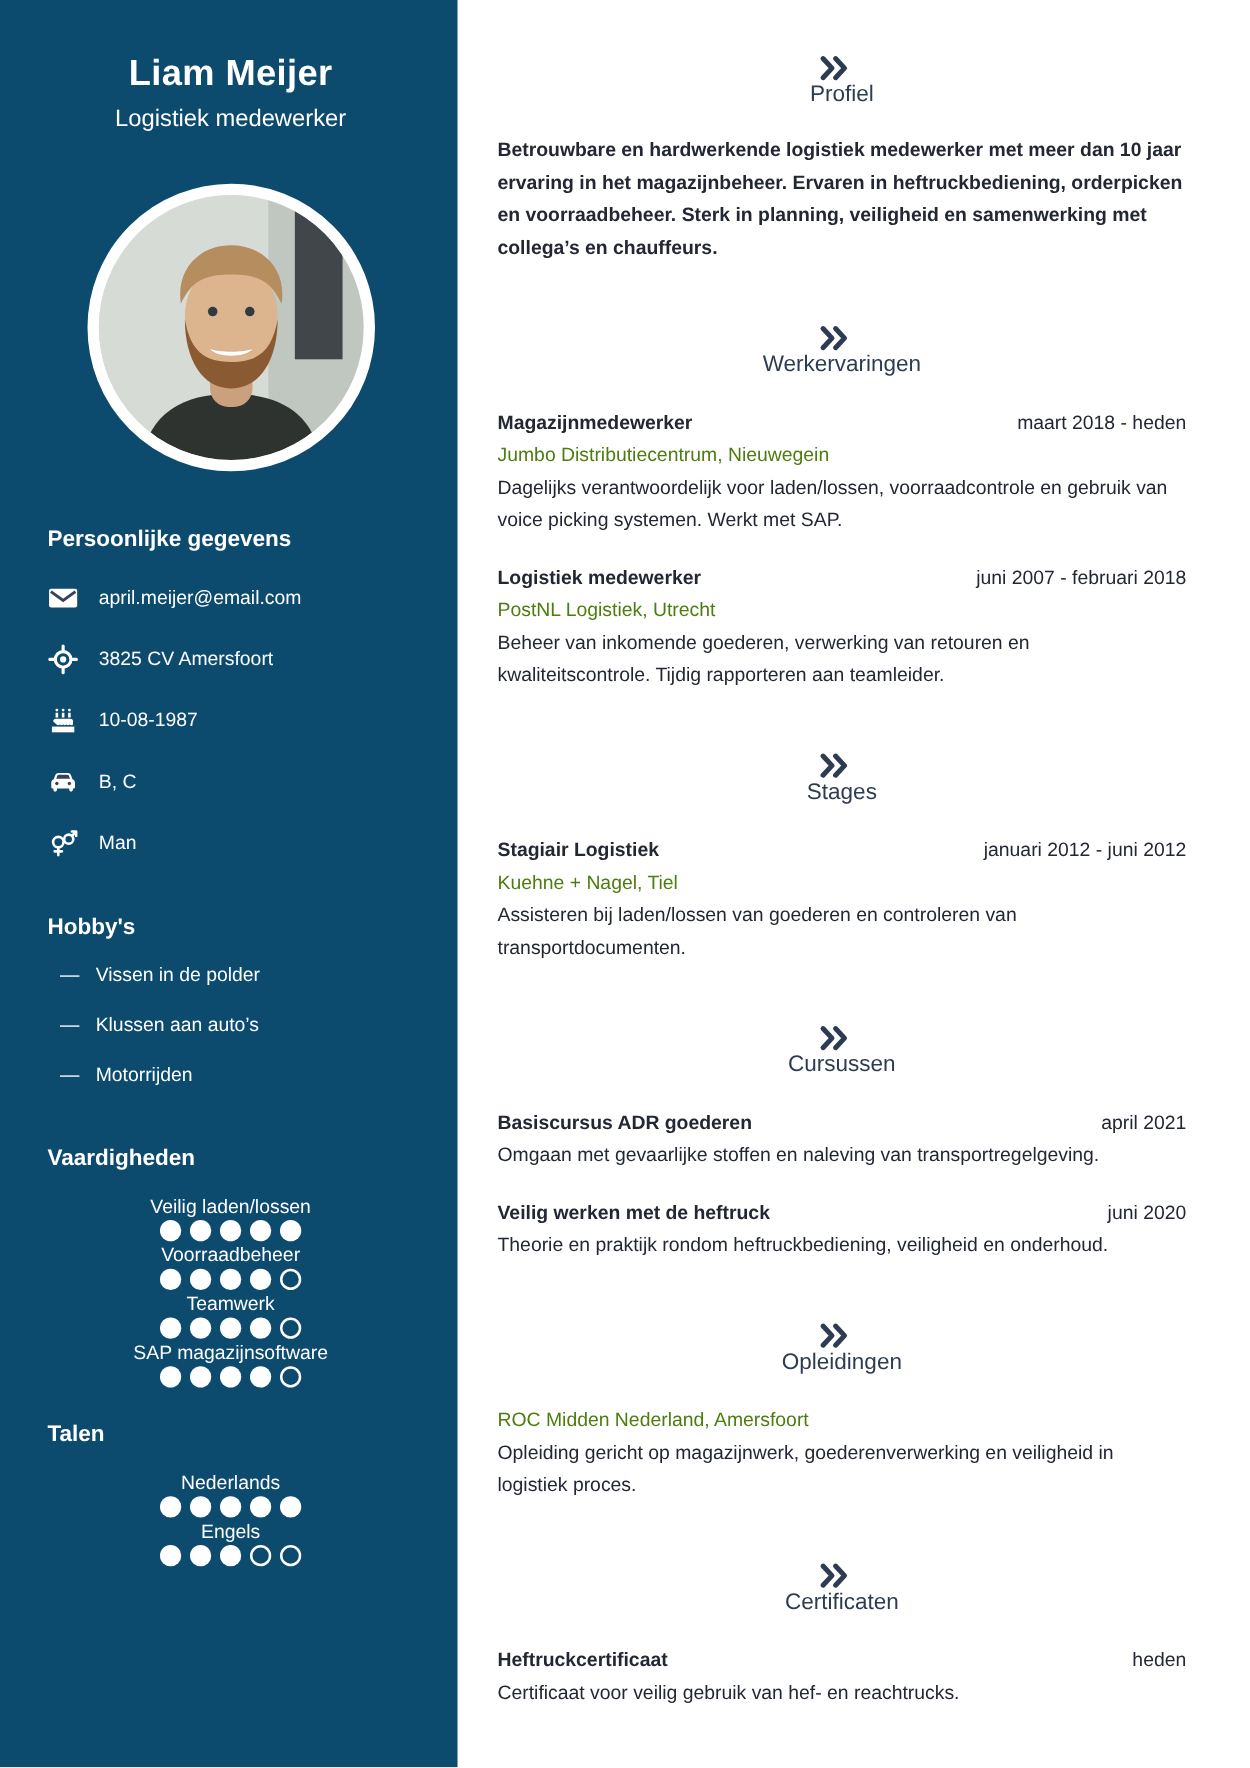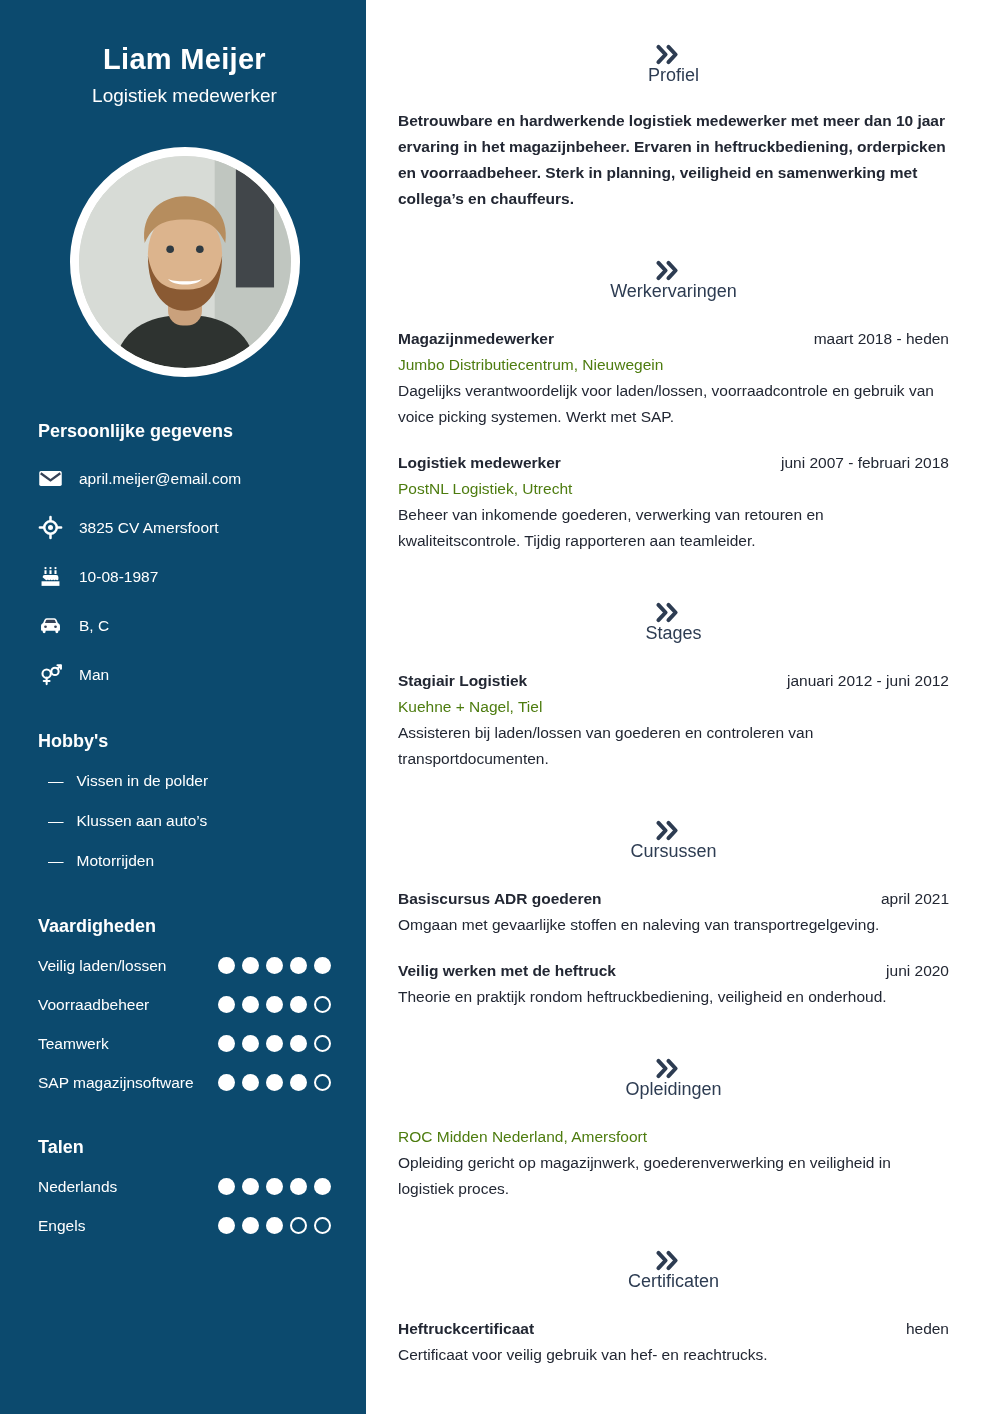--- a/index.html
+++ b/index.html
@@ -25,21 +25,21 @@
     overflow:hidden; background:#d7dbd6;
   }
   .photo svg { display:block; width:100%; height:100%; }
   .sheading { font-size:18px; font-weight:700; margin:44px 0 0; line-height:21px; }
   .contact-row { display:flex; align-items:center; margin-top:24px; font-size:15.5px; line-height:22px; }
   .cicon { flex:0 0 25px; width:25px; height:25px; margin-right:16px; display:flex; align-items:center; justify-content:center; }
   .cicon svg { width:25px; height:25px; display:block; }
   .hobby-list { list-style:none; margin:10px; padding:0; }
   .hobby-list li { display:flex; margin-top:18px; font-size:15.5px; line-height:22px; }
   .hobby-list li::before { content:"—"; margin-right:13px; }
-  .skill-row { display:flex; justify-content:space-between; align-items:center; margin-top:18px; font-size:15.5px; line-height:21px; height:21px; }
+  .skill-row { display:flex; justify-content:space-between; align-items:center; margin-top:18px; font-size:15.5px; line-height:21px; height:21px;flex-direction:column; }
   .dots { display:flex; gap:7px; }
   .dot { width:17px; height:17px; border-radius:50%; }
   .dot.f { background:#fff; }
   .dot.e { border:2.5px solid #fff; background:transparent; }
 
   
   .main { flex:1; padding:44px 51px 20px 32px; color:#222733; }
   .msec { margin-top:48px; }
   .msec:first-child { margin-top:0; }
   .mhead { display:flex; align-items:center; color:#2d3c52; font-size:18px; font-weight:400; line-height:21px;flex-direction:column; }

